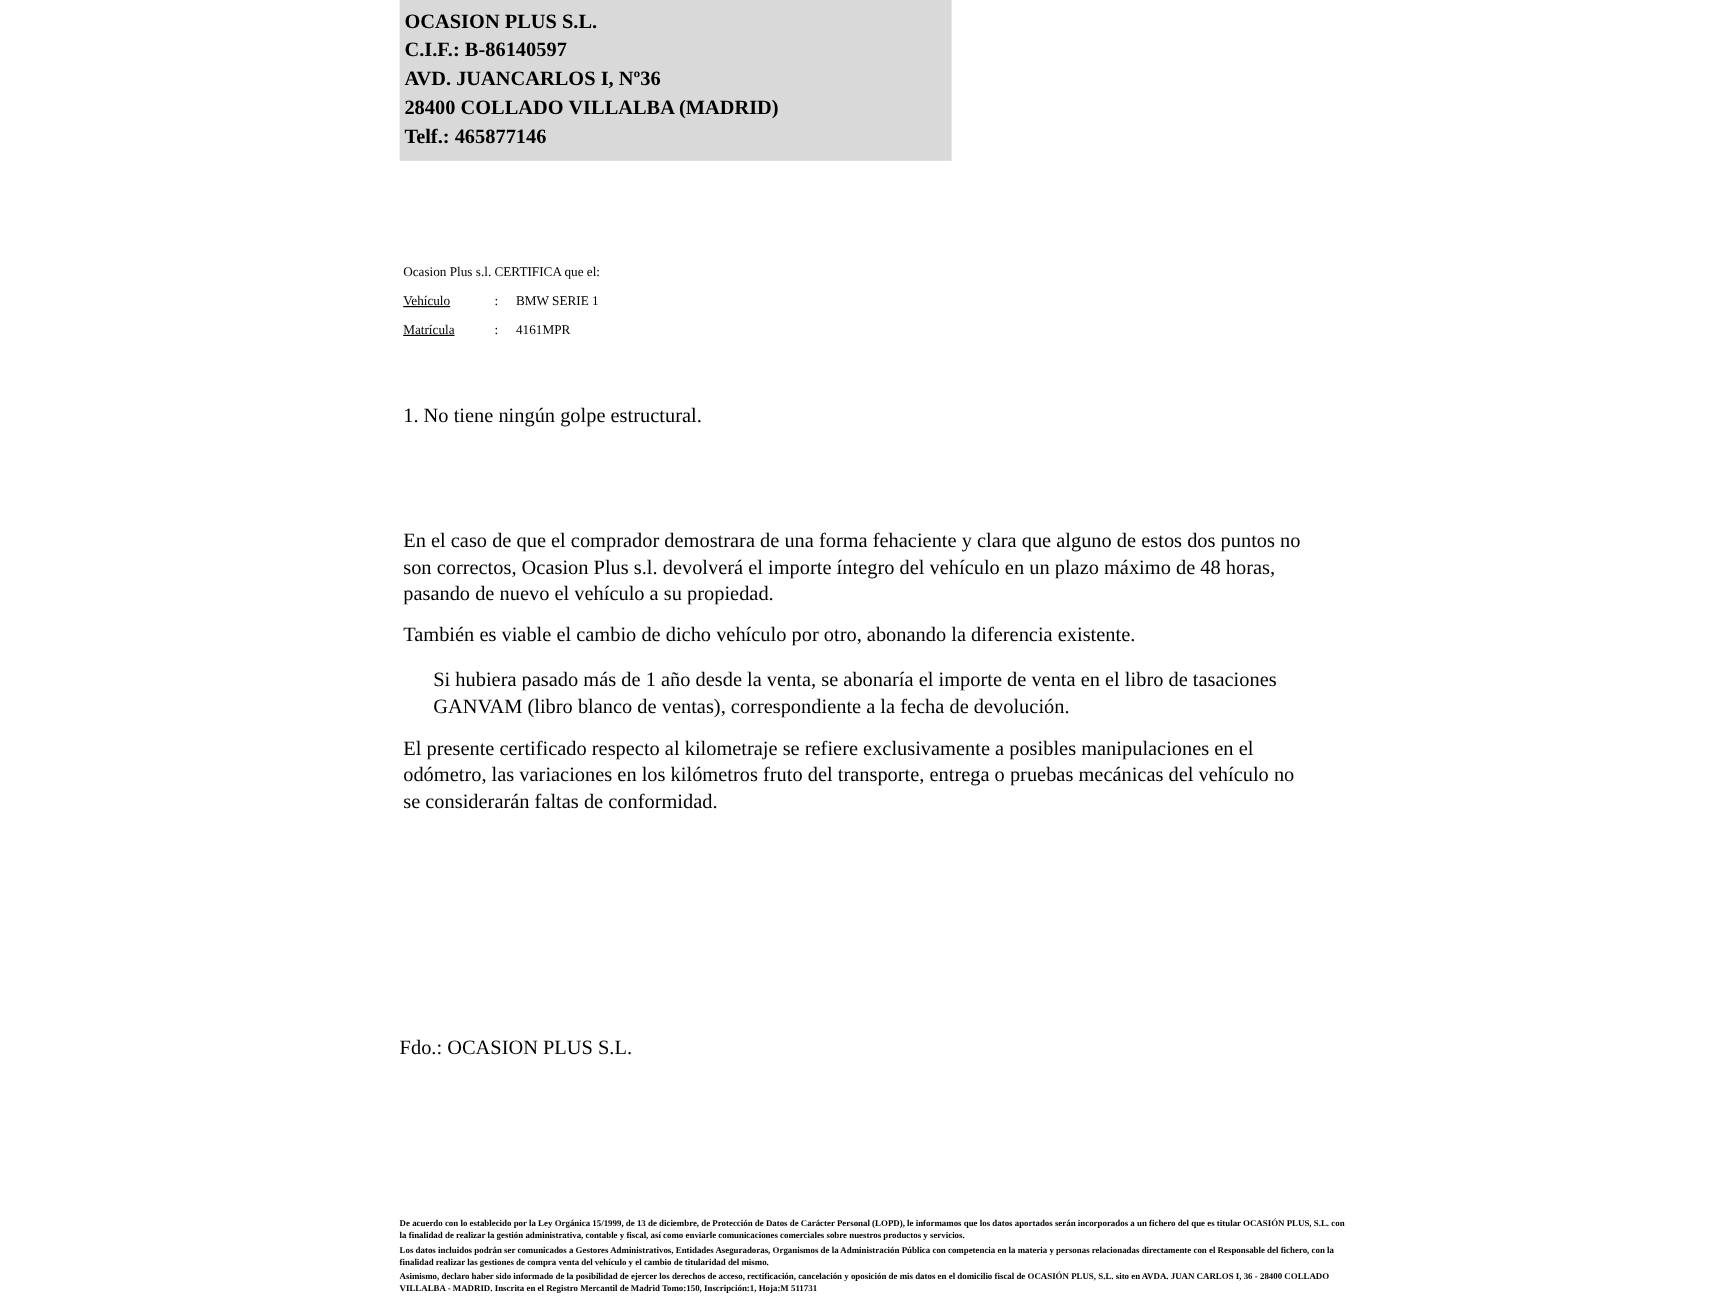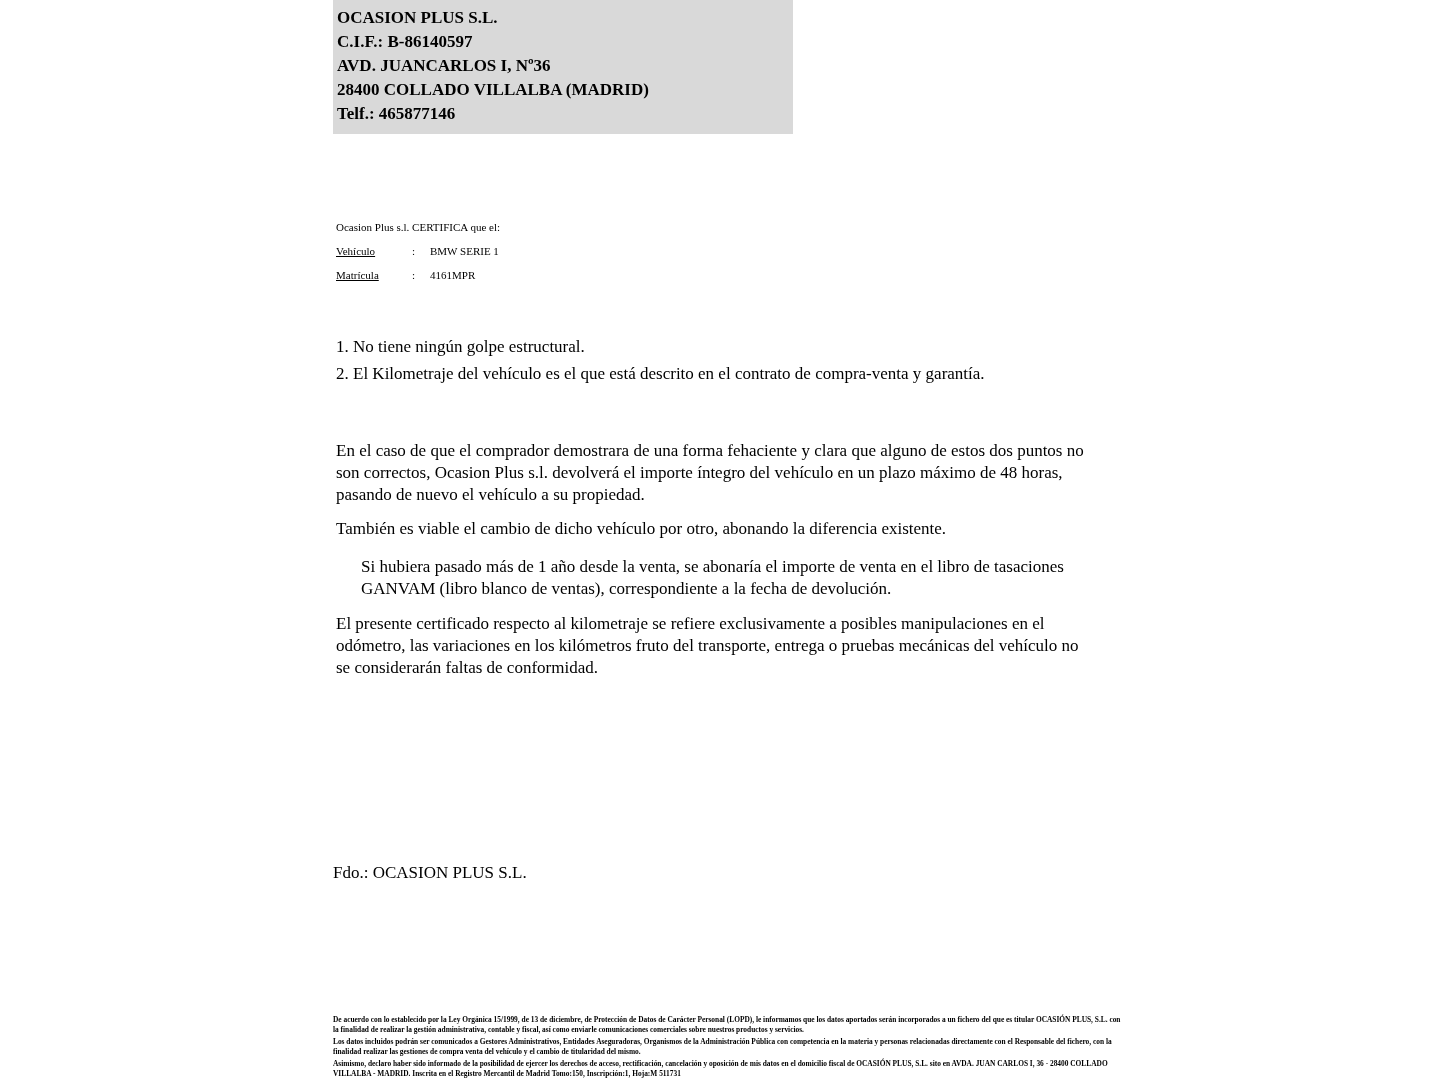--- a/index.html
+++ b/index.html
@@ -134,21 +134,20 @@
     <div class="cert-row">Ocasion Plus s.l. CERTIFICA que el:</div>
     <div class="cert-row">
       <span class="cert-label">Vehículo</span><span class="cert-sep">:</span><span>BMW SERIE 1</span>
     </div>
     <div class="cert-row">
       <span class="cert-label">Matrícula</span><span class="cert-sep">:</span><span>4161MPR</span>
     </div>
   </div>
 
   <div class="point point-1">1. No tiene ningún golpe estructural.</div>
-  <div class="point point-2">2. El Kilometraje del vehículo es el que está descrito en el contrato de compra-venta y garantía.</div>
 
   <div class="para para-1">En el caso de que el comprador demostrara de una forma fehaciente y clara que alguno de estos dos puntos no son correctos, Ocasion Plus s.l. devolverá el importe íntegro del vehículo en un plazo máximo de 48 horas, pasando de nuevo el vehículo a su propiedad.</div>
   <div class="para para-2">También es viable el cambio de dicho vehículo por otro, abonando la diferencia existente.</div>
   <div class="para para-3">Si hubiera pasado más de 1 año desde la venta, se abonaría el importe de venta en el libro de tasaciones GANVAM (libro blanco de ventas), correspondiente a la fecha de devolución.</div>
   <div class="para para-4">El presente certificado respecto al kilometraje se refiere exclusivamente a posibles manipulaciones en el odómetro, las variaciones en los kilómetros fruto del transporte, entrega o pruebas mecánicas del vehículo no se considerarán faltas de conformidad.</div>
 
   <div class="signature">Fdo.: OCASION PLUS S.L.</div>
 
   <div class="footer">
     <p>De acuerdo con lo establecido por la Ley Orgánica 15/1999, de 13 de diciembre, de Protección de Datos de Carácter Personal (LOPD), le informamos que los datos aportados serán incorporados a un fichero del que es titular OCASIÓN PLUS, S.L. con la finalidad de realizar la gestión administrativa, contable y fiscal, así como enviarle comunicaciones comerciales sobre nuestros productos y servicios.</p>

